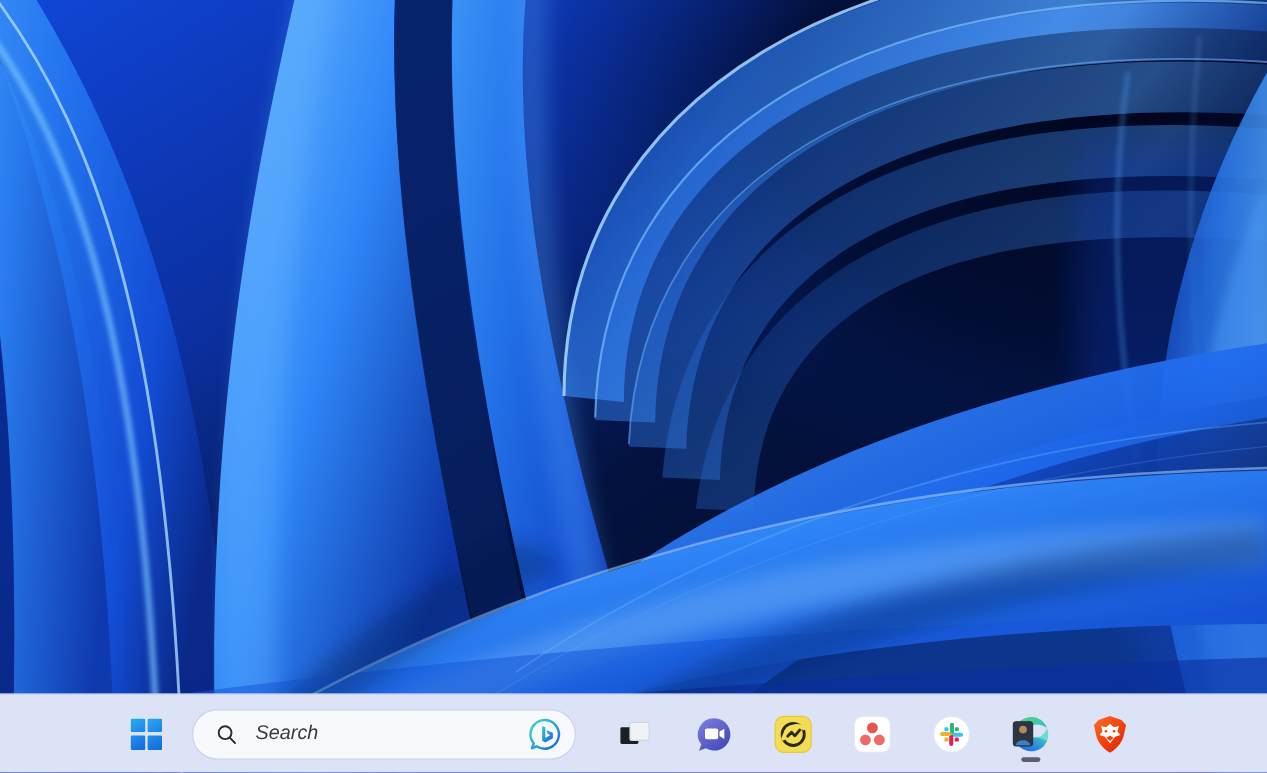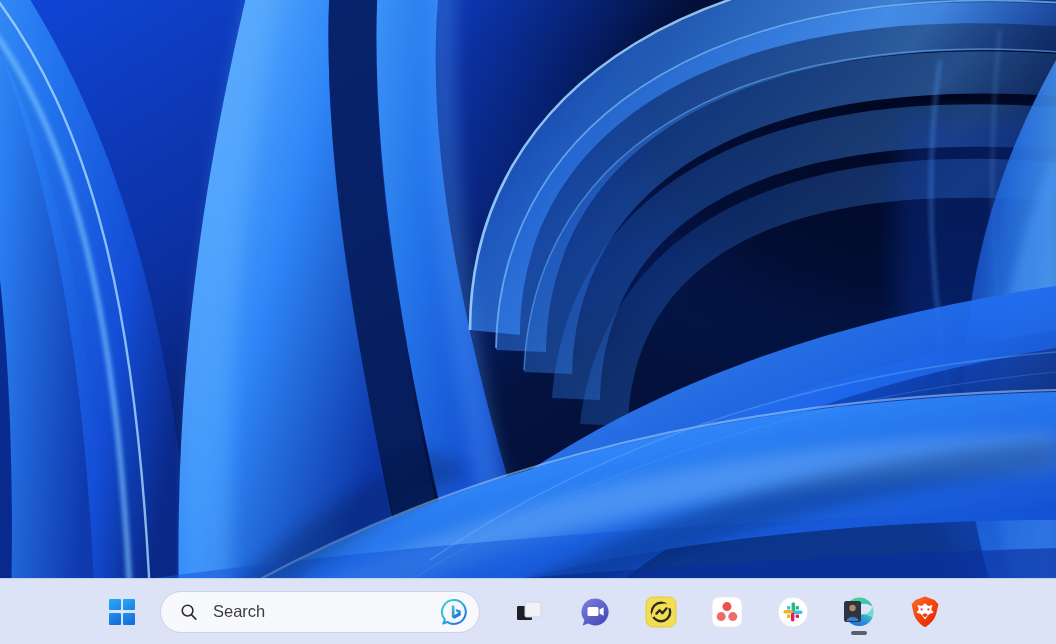--- a/index.html
+++ b/index.html
@@ -11,20 +11,21 @@
     overflow: hidden;
     font-family: "Liberation Sans", sans-serif;
   }
 
   #desktop {
     position: relative;
     width: 1056px;
     height: 644px;
     background: #0a1b4d;
     overflow: hidden;
+    font-style: italic;
   }
 
   
   #wallpaper {
     position: absolute;
     inset: 0;
     width: 1056px;
     height: 644px;
     display: block;
   }

